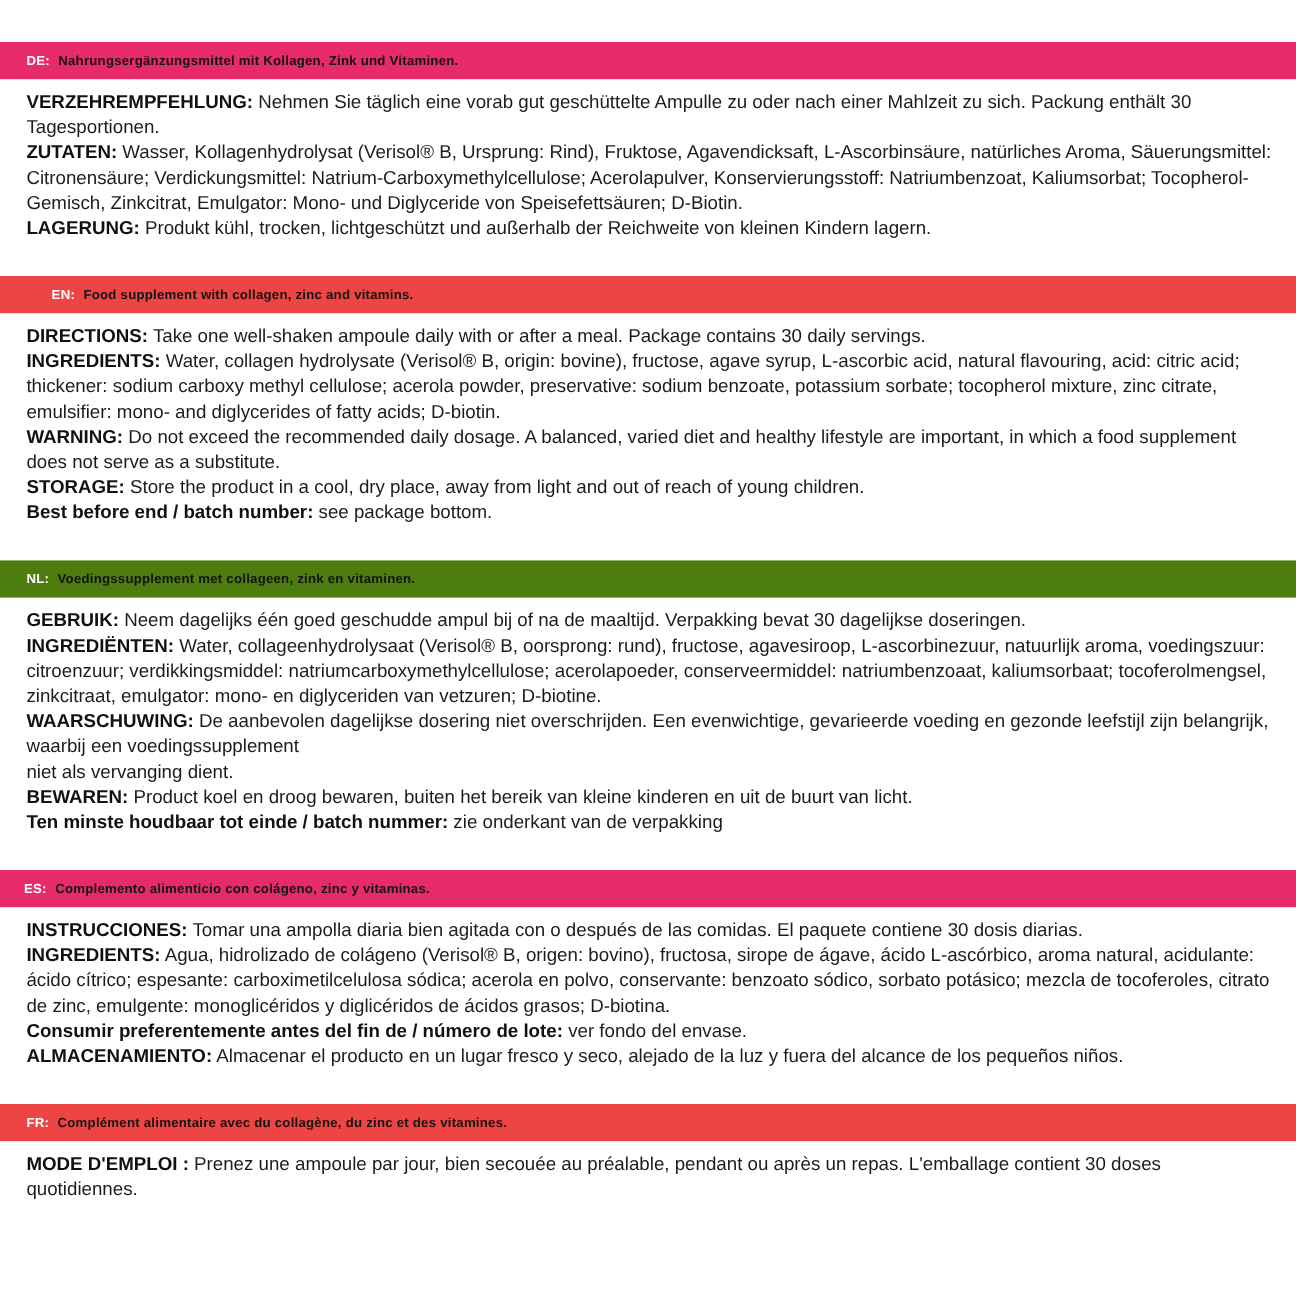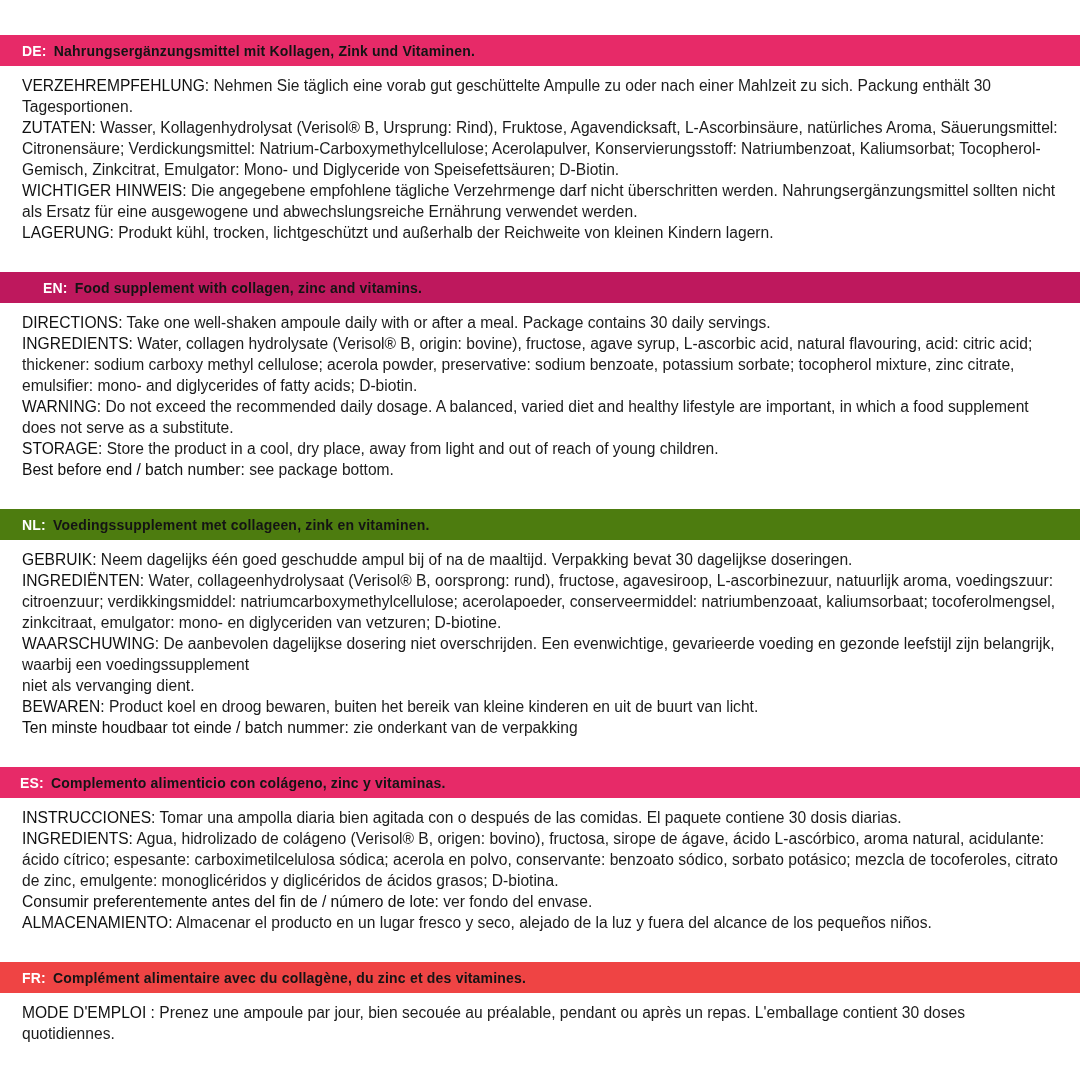--- a/index.html
+++ b/index.html
@@ -12,51 +12,50 @@
     font-family:"Liberation Sans",sans-serif;
     color:#1c1c1c;
     overflow:hidden;
   }
   .lang-section{margin-bottom:29px;}
   .bar{
     height:31px;
     display:flex;align-items:center;
     box-sizing:border-box;
     padding-left:22px;
-    font-size:14px;font-weight:bold;
+    font-size:11px;font-weight:bold;
     letter-spacing:.2px;
   }
   .bar .code{color:#ffffff;margin-right:7px;white-space:pre;}
   .bar .bar-title{color:#141414;}
   .body{
     padding:9px 20px 0 22px;
     font-size:15.6px;
     line-height:21px;
   }
   .body p{margin:0;white-space:pre-wrap;}
-  .body b{font-weight:normal;color:#111111;}
+  .body b{font-weight:bold;color:#111111;}
 </style>
 </head>
 <body>
 
 <div class="page" id="page">
     <section class="lang-section">
       <div class="bar" style="background: rgb(231, 42, 104);">
         <span class="code">DE:</span>
         <span class="bar-title">Nahrungsergänzungsmittel mit Kollagen, Zink und Vitaminen.</span>
       </div>
       <div class="body">
         <p><b>VERZEHREMPFEHLUNG:</b><span> Nehmen Sie täglich eine vorab gut geschüttelte Ampulle zu oder nach einer Mahlzeit zu sich. Packung enthält 30 Tagesportionen.</span></p>
         <p><b>ZUTATEN:</b><span> Wasser, Kollagenhydrolysat (Verisol® B, Ursprung: Rind), Fruktose, Agavendicksaft, L-Ascorbinsäure, natürliches Aroma, Säuerungsmittel: Citronensäure; Verdickungsmittel: Natrium-Carboxymethylcellulose; Acerolapulver, Konservierungsstoff: Natriumbenzoat, Kaliumsorbat; Tocopherol-Gemisch, Zinkcitrat, Emulgator: Mono- und Diglyceride von Speisefettsäuren; D-Biotin.</span></p>
-        <p><b>WICHTIGER HINWEIS:</b><span> Die angegebene empfohlene tägliche Verzehrmenge darf nicht überschritten werden. Nahrungsergänzungsmittel sollten nicht als Ersatz für eine ausgewogene und abwechslungsreiche Ernährung verwendet werden.</span></p>
         <p><b>LAGERUNG:</b><span> Produkt kühl, trocken, lichtgeschützt und außerhalb der Reichweite von kleinen Kindern lagern.</span></p>
       </div>
     </section>
     <section class="lang-section">
-      <div class="bar" style="background: #be185d; padding-left: 43px;">
+      <div class="bar" style="background: #ef4444; padding-left: 43px;">
         <span class="code">EN:</span>
         <span class="bar-title">Food supplement with collagen, zinc and vitamins.</span>
       </div>
       <div class="body">
         <p><b>DIRECTIONS:</b><span> Take one well-shaken ampoule daily with or after a meal. Package contains 30 daily servings.</span></p>
         <p><b>INGREDIENTS:</b><span> Water, collagen hydrolysate (Verisol® B, origin: bovine), fructose, agave syrup, L-ascorbic acid, natural flavouring, acid: citric acid; thickener: sodium carboxy methyl cellulose; acerola powder, preservative: sodium benzoate, potassium sorbate; tocopherol mixture, zinc citrate, emulsifier: mono- and diglycerides of fatty acids; D-biotin.</span></p>
         <p><b>WARNING:</b><span> Do not exceed the recommended daily dosage. A balanced, varied diet and healthy lifestyle are important, in which a food supplement does not serve as a substitute.</span></p>
         <p><b>STORAGE:</b><span> Store the product in a cool, dry place, away from light and out of reach of young children.</span></p>
         <p><b>Best before end / batch number:</b><span> see package bottom.</span></p>
       </div>

